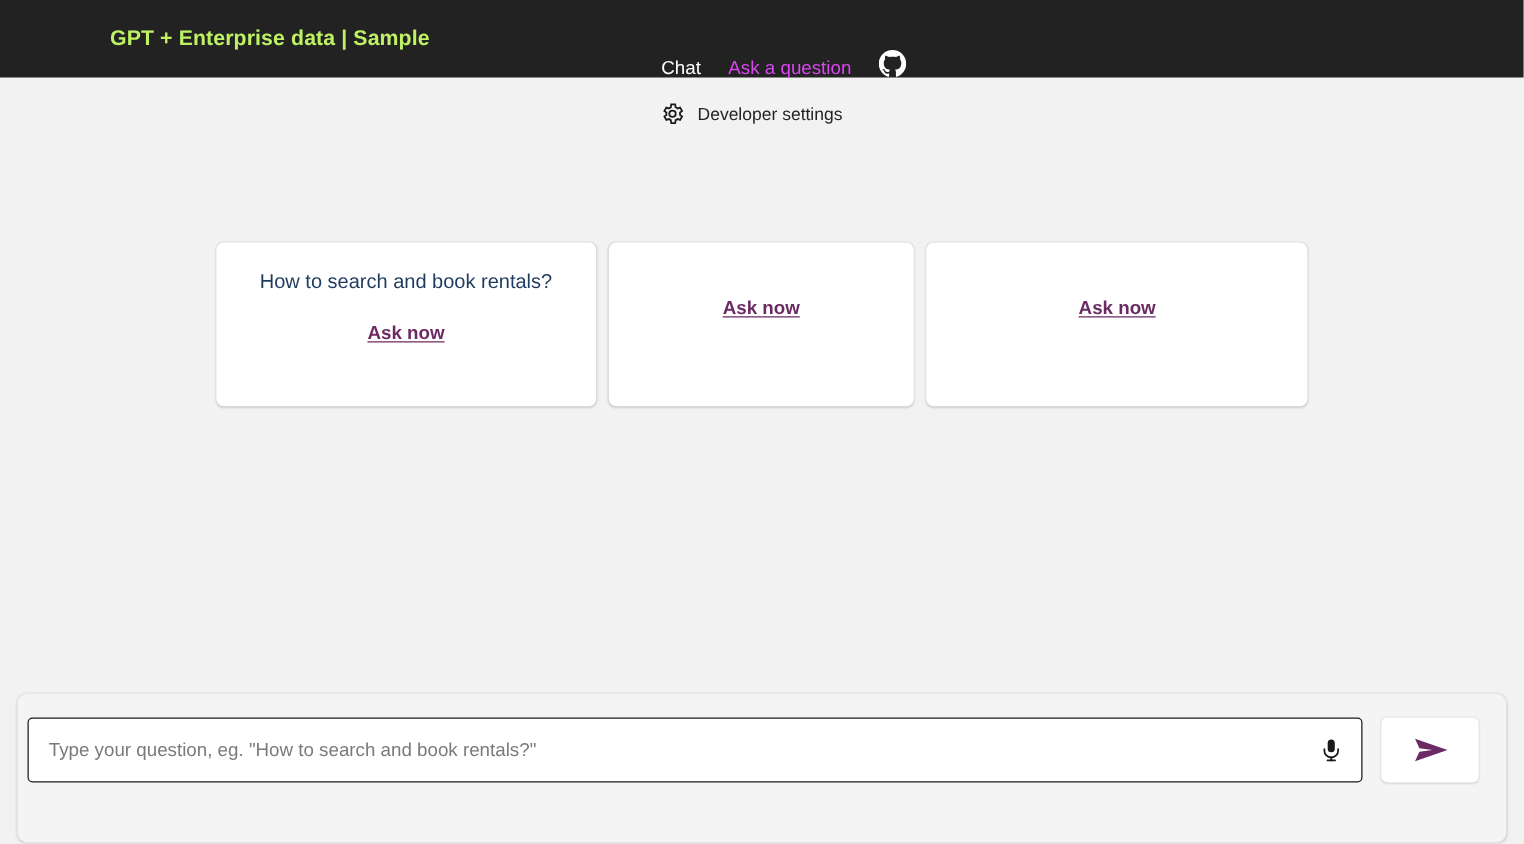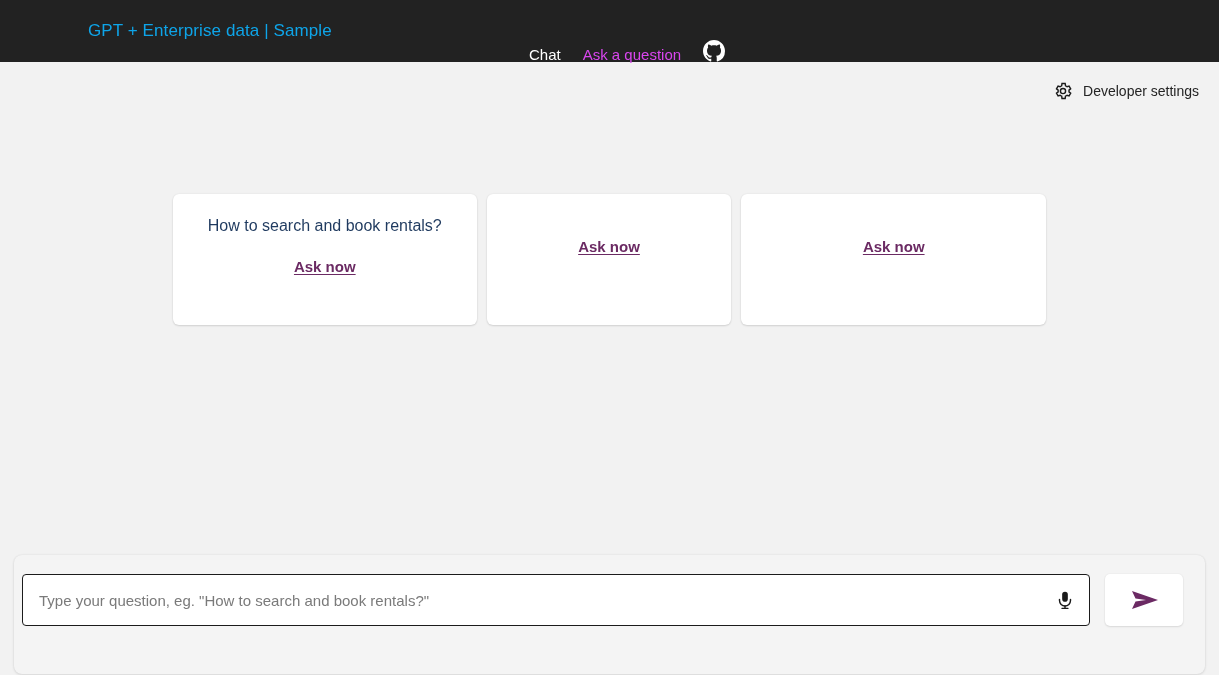--- a/index.html
+++ b/index.html
@@ -22,23 +22,23 @@
   .header {
     height: 62px;
     background: #222222;
     display: flex;
     align-items: center;
     position: relative;
     flex: 0 0 auto;
   }
 
   .header-title {
-    color: #0ea5e9;
+    color: #bef264;
     font-size: 17px;
-    font-weight: normal;
+    font-weight: bold;
     letter-spacing: 0.1px;
     margin-left: 88px;
     white-space: nowrap;
   }
 
   .header-nav {
     position: absolute;
     left: 529px;
     top: 0;
     height: 62px;
@@ -84,21 +84,21 @@
     height: 613px;
     display: flex;
     flex-direction: column;
     background: #f2f2f2;
   }
 
   .settings-row {
     height: 58px;
     display: flex;
     align-items: center;
-    justify-content: flex-end;
+    justify-content: center;
     padding-right: 18px;
     flex: 0 0 auto;
   }
 
   .settings-button {
     display: flex;
     align-items: center;
     gap: 9px;
     background: none;
     border: none;

